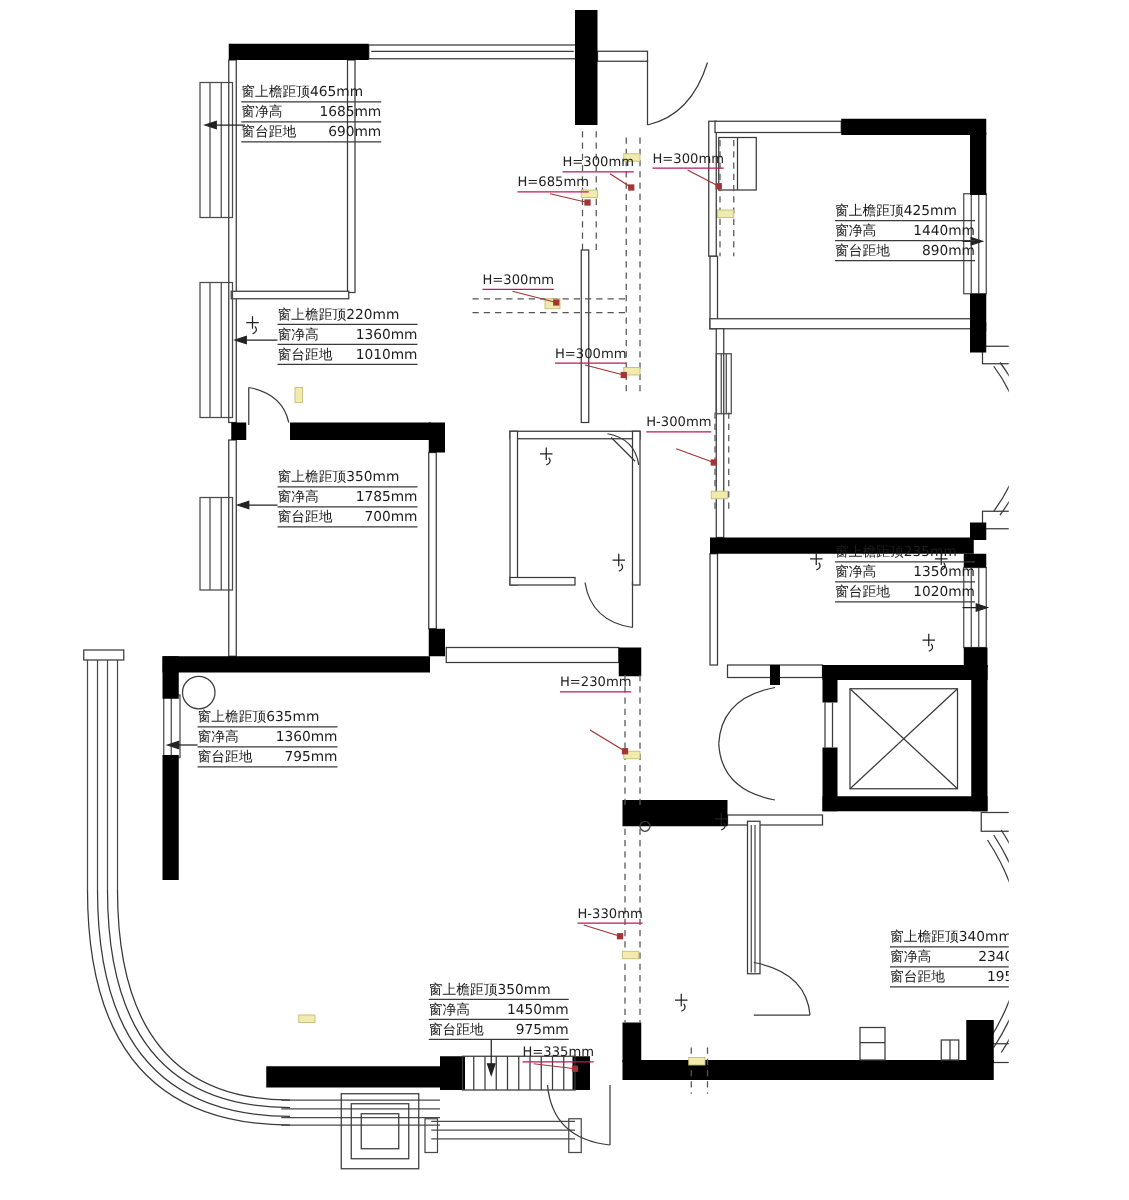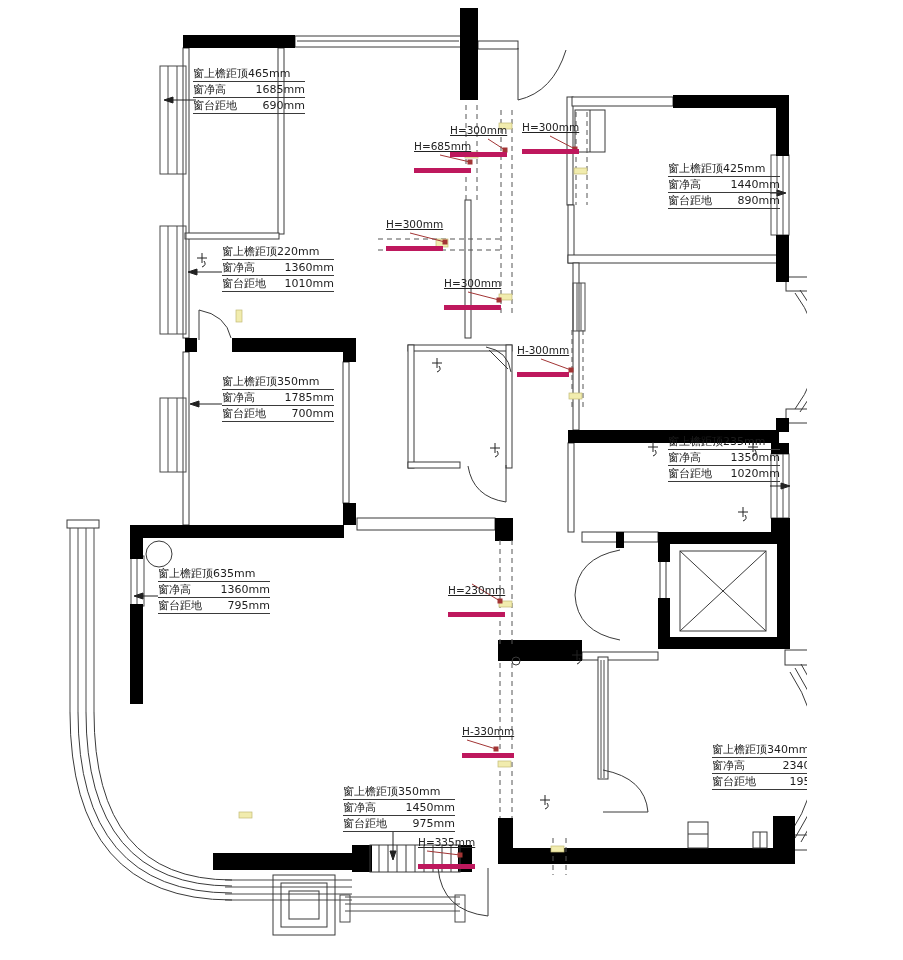--- a/index.html
+++ b/index.html
@@ -3,22 +3,22 @@
 <meta charset="utf-8">
 <style>
   html,body{margin:0;padding:0;background:#fff;}
   .stage{position:relative;width:807px;height:960px;background:#fff;overflow:hidden;
          font-family:"DejaVu Sans","Liberation Sans",sans-serif;}
   svg{position:absolute;left:0;top:0;}
   .ann{position:absolute;width:112px;font-size:11px;color:#1c1c1c;line-height:15px;}
   .ann .row{display:flex;justify-content:space-between;border-bottom:1px solid #3a3a3a;
             height:15px;white-space:nowrap;overflow:visible;}
   .ann .row.first{justify-content:flex-start;}
-  .hlabel{position:absolute;font-size:10.5px;color:#222;border-bottom:5px solid #be185d;
-          padding-bottom:16px;white-space:nowrap;text-decoration:underline;}
+  .hlabel{position:absolute;font-size:10.5px;color:#222;border-bottom:1px solid #be185d;
+          padding-bottom:1px;white-space:nowrap;}
 </style>
 </head>
 <body>
 
 <div class="stage">
 
 <svg width="903" height="960" viewBox="0 0 903 960">
 
   <g stroke="#3a3a3a" stroke-width="1" fill="#ffffff">
     <rect x="183" y="48" width="6" height="290"></rect>
@@ -378,18 +378,18 @@
         <span>窗台距地</span>
         <span>195mm</span>
       </div>
   </div>
 
   <span class="hlabel" style="left:450px;top:124px">H=300mm</span>
   <span class="hlabel" style="left:522px;top:121px">H=300mm</span>
   <span class="hlabel" style="left:414px;top:140px">H=685mm</span>
   <span class="hlabel" style="left:386px;top:218px">H=300mm</span>
   <span class="hlabel" style="left:444px;top:277px">H=300mm</span>
-  <span class="hlabel" style="left:517px;top:344px">H-300mm</span>
-  <span class="hlabel" style="left:448px;top:584px">H=230mm</span>
+  <span class="hlabel" style="left:517px;top:332px">H-300mm</span>
+  <span class="hlabel" style="left:448px;top:540px">H=230mm</span>
   <span class="hlabel" style="left:462px;top:725px">H-330mm</span>
   <span class="hlabel" style="left:418px;top:836px">H=335mm</span>
 
 </div>
 
 </body></html>

